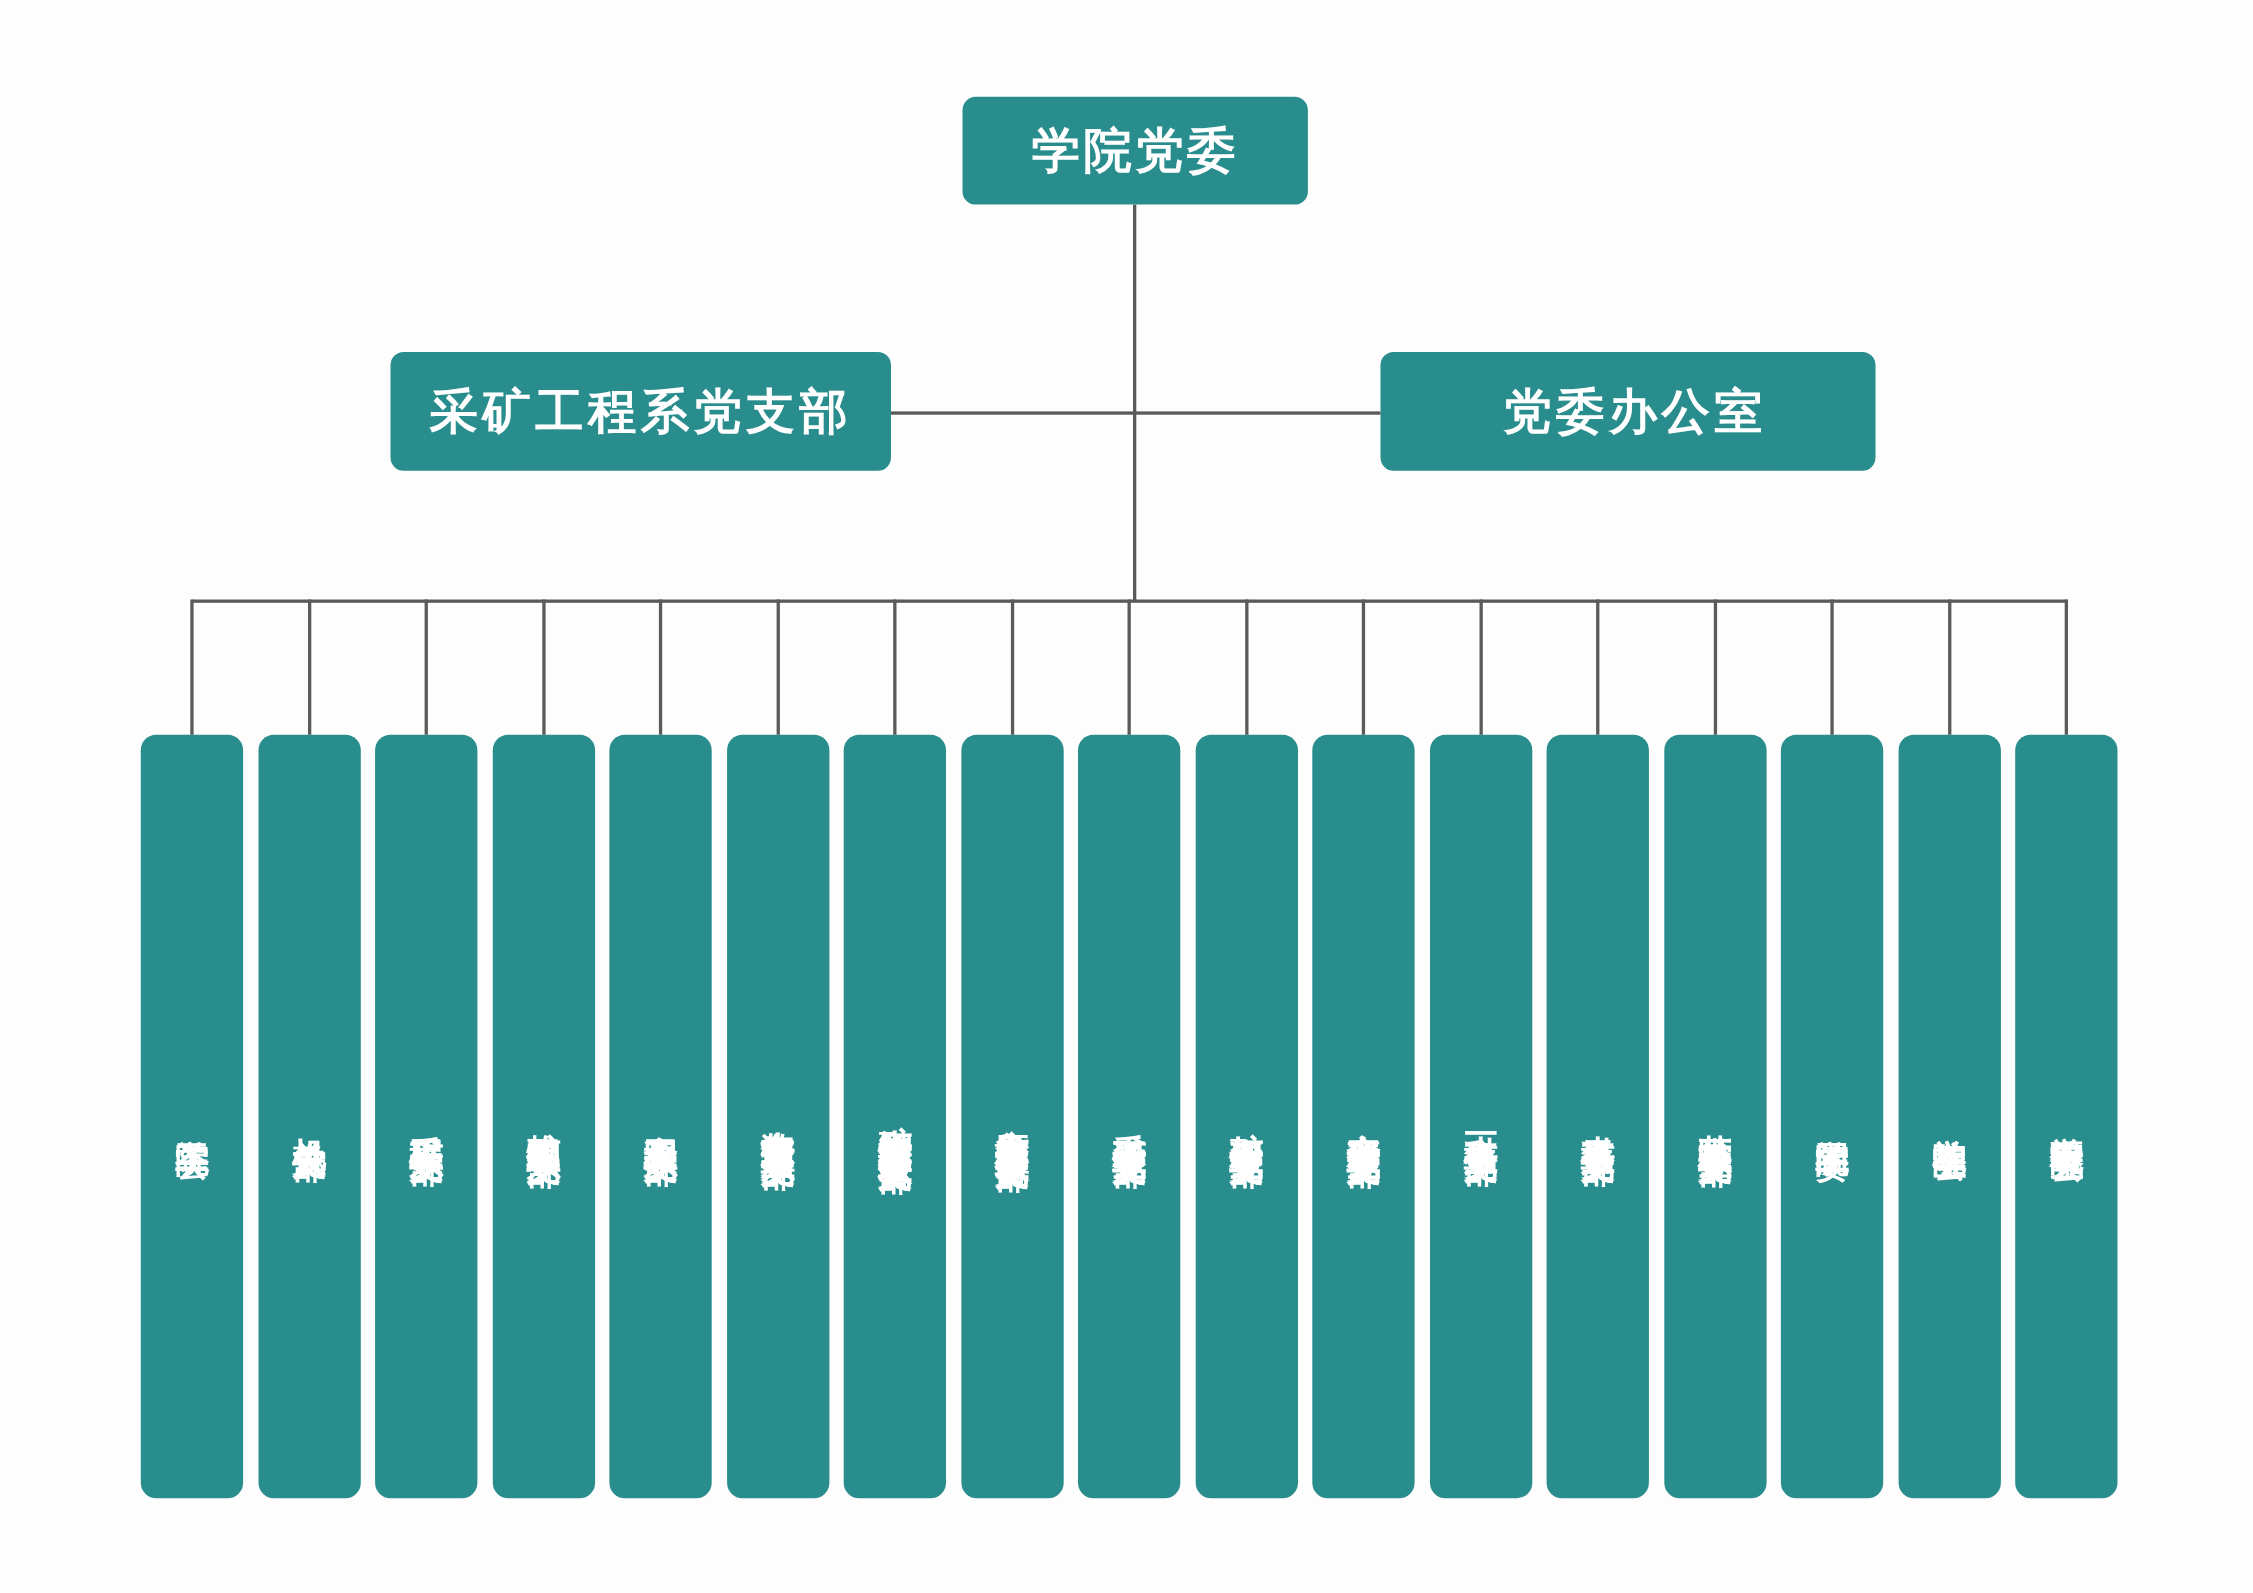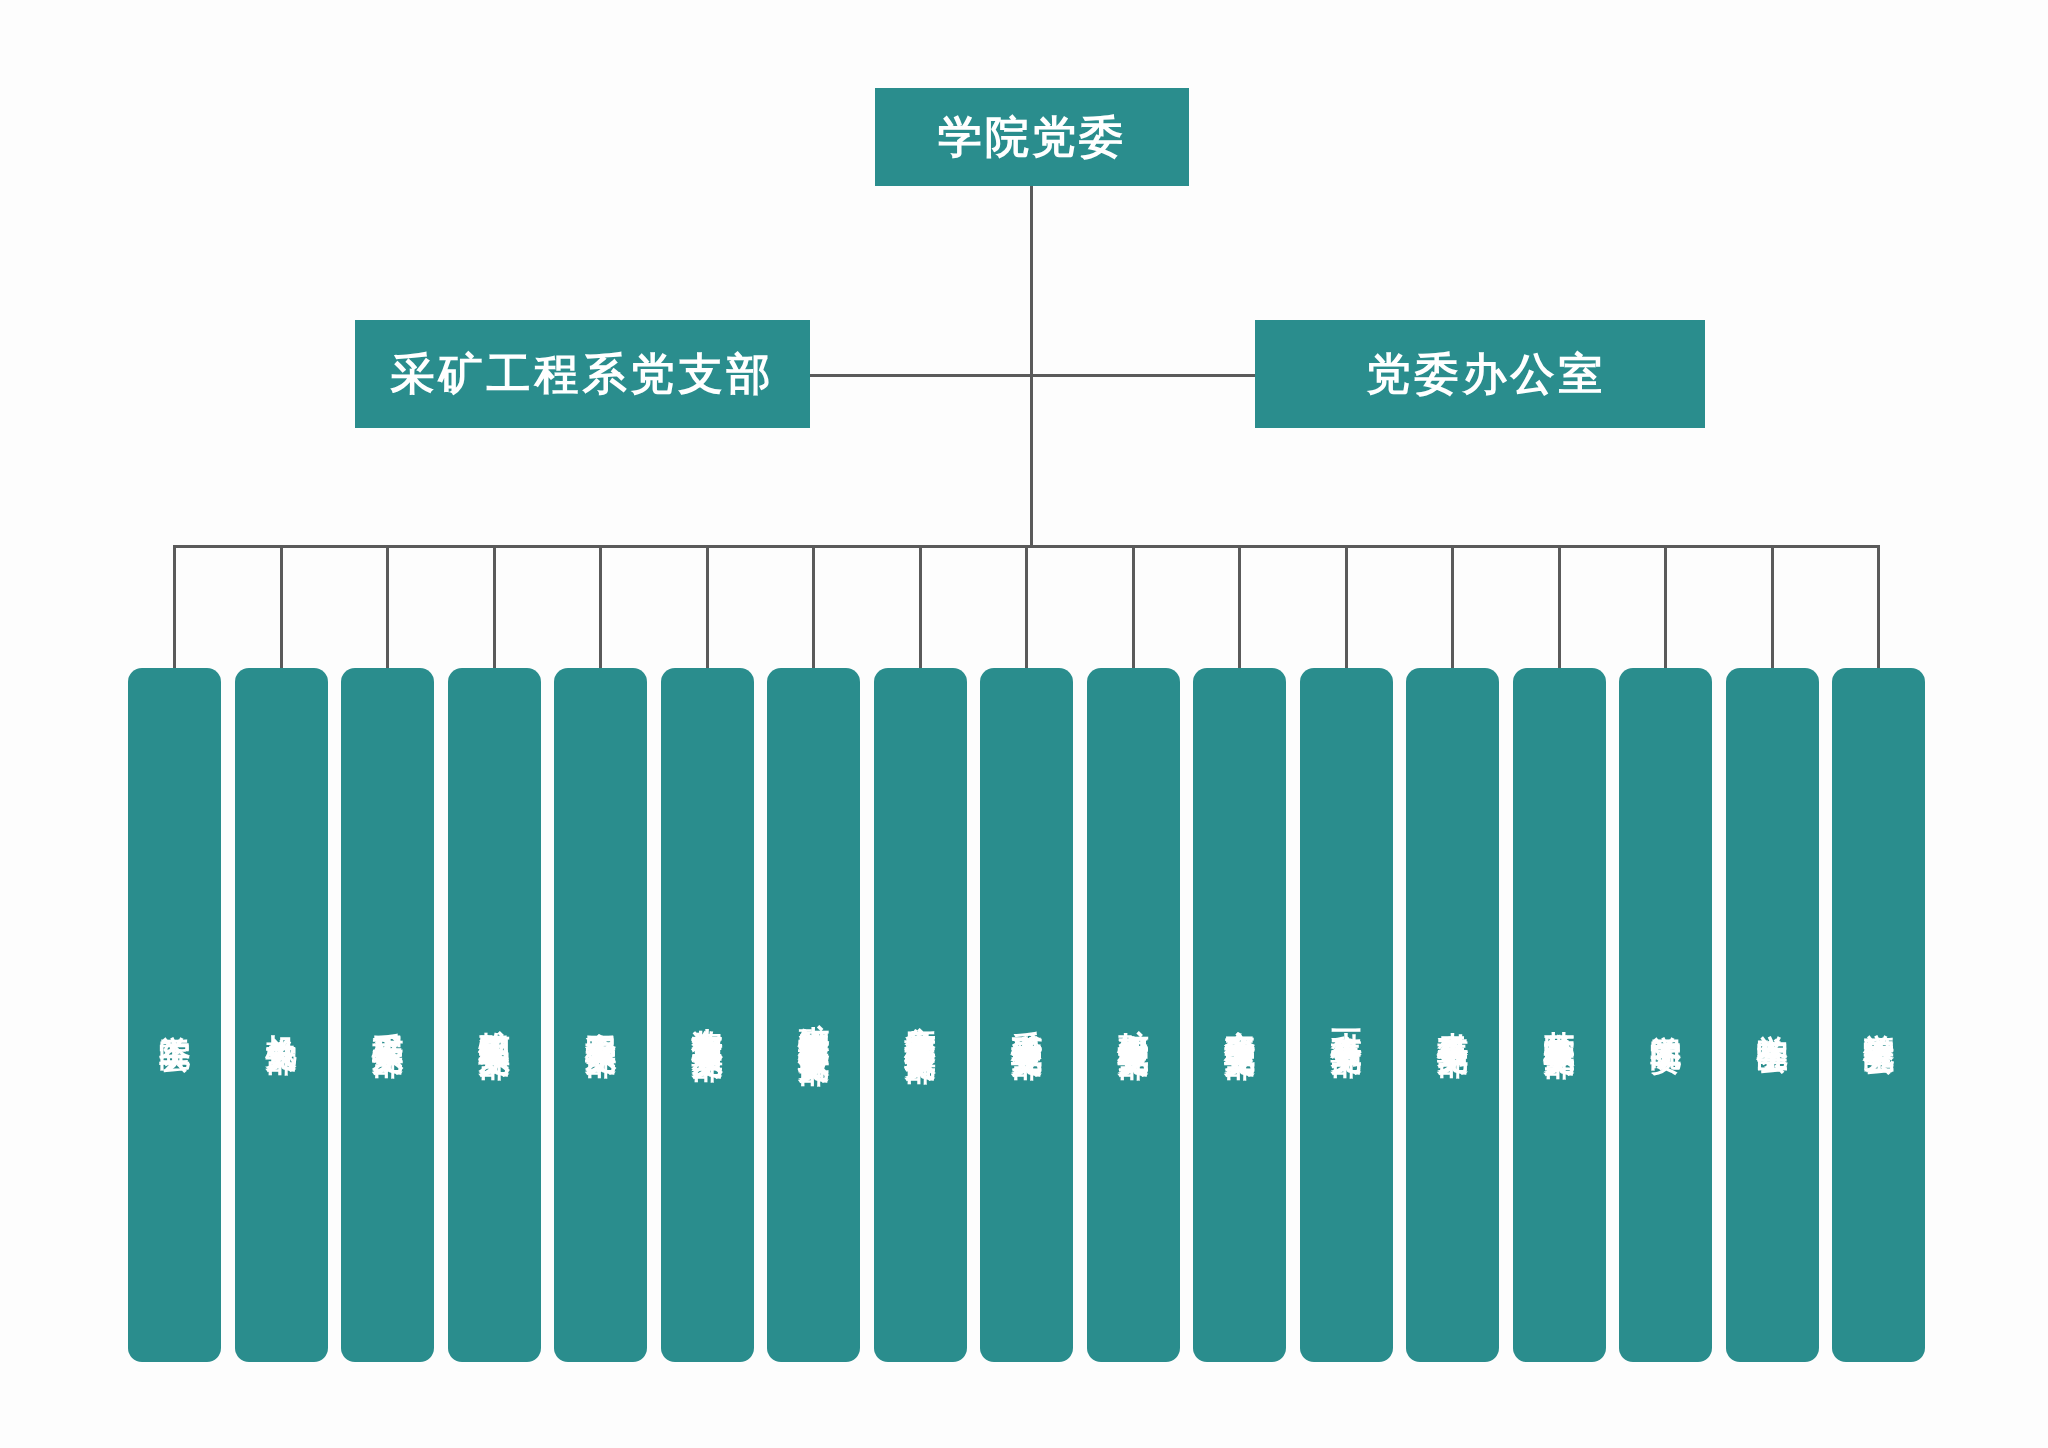--- a/index.html
+++ b/index.html
@@ -28,21 +28,21 @@
     background: #5a5a5a;
   }
   .conn-v { width: 3px; }
   .conn-h { height: 3px; }
 
   
   .node {
     position: absolute;
     background: #2a8d8d;
     color: #ffffff;
-    border-radius: 0;
+    border-radius: 12px;
     box-sizing: border-box;
     display: flex;
     align-items: center;
     justify-content: center;
     text-align: center;
   }
 
   
   .node-root {
     left: 875px;

